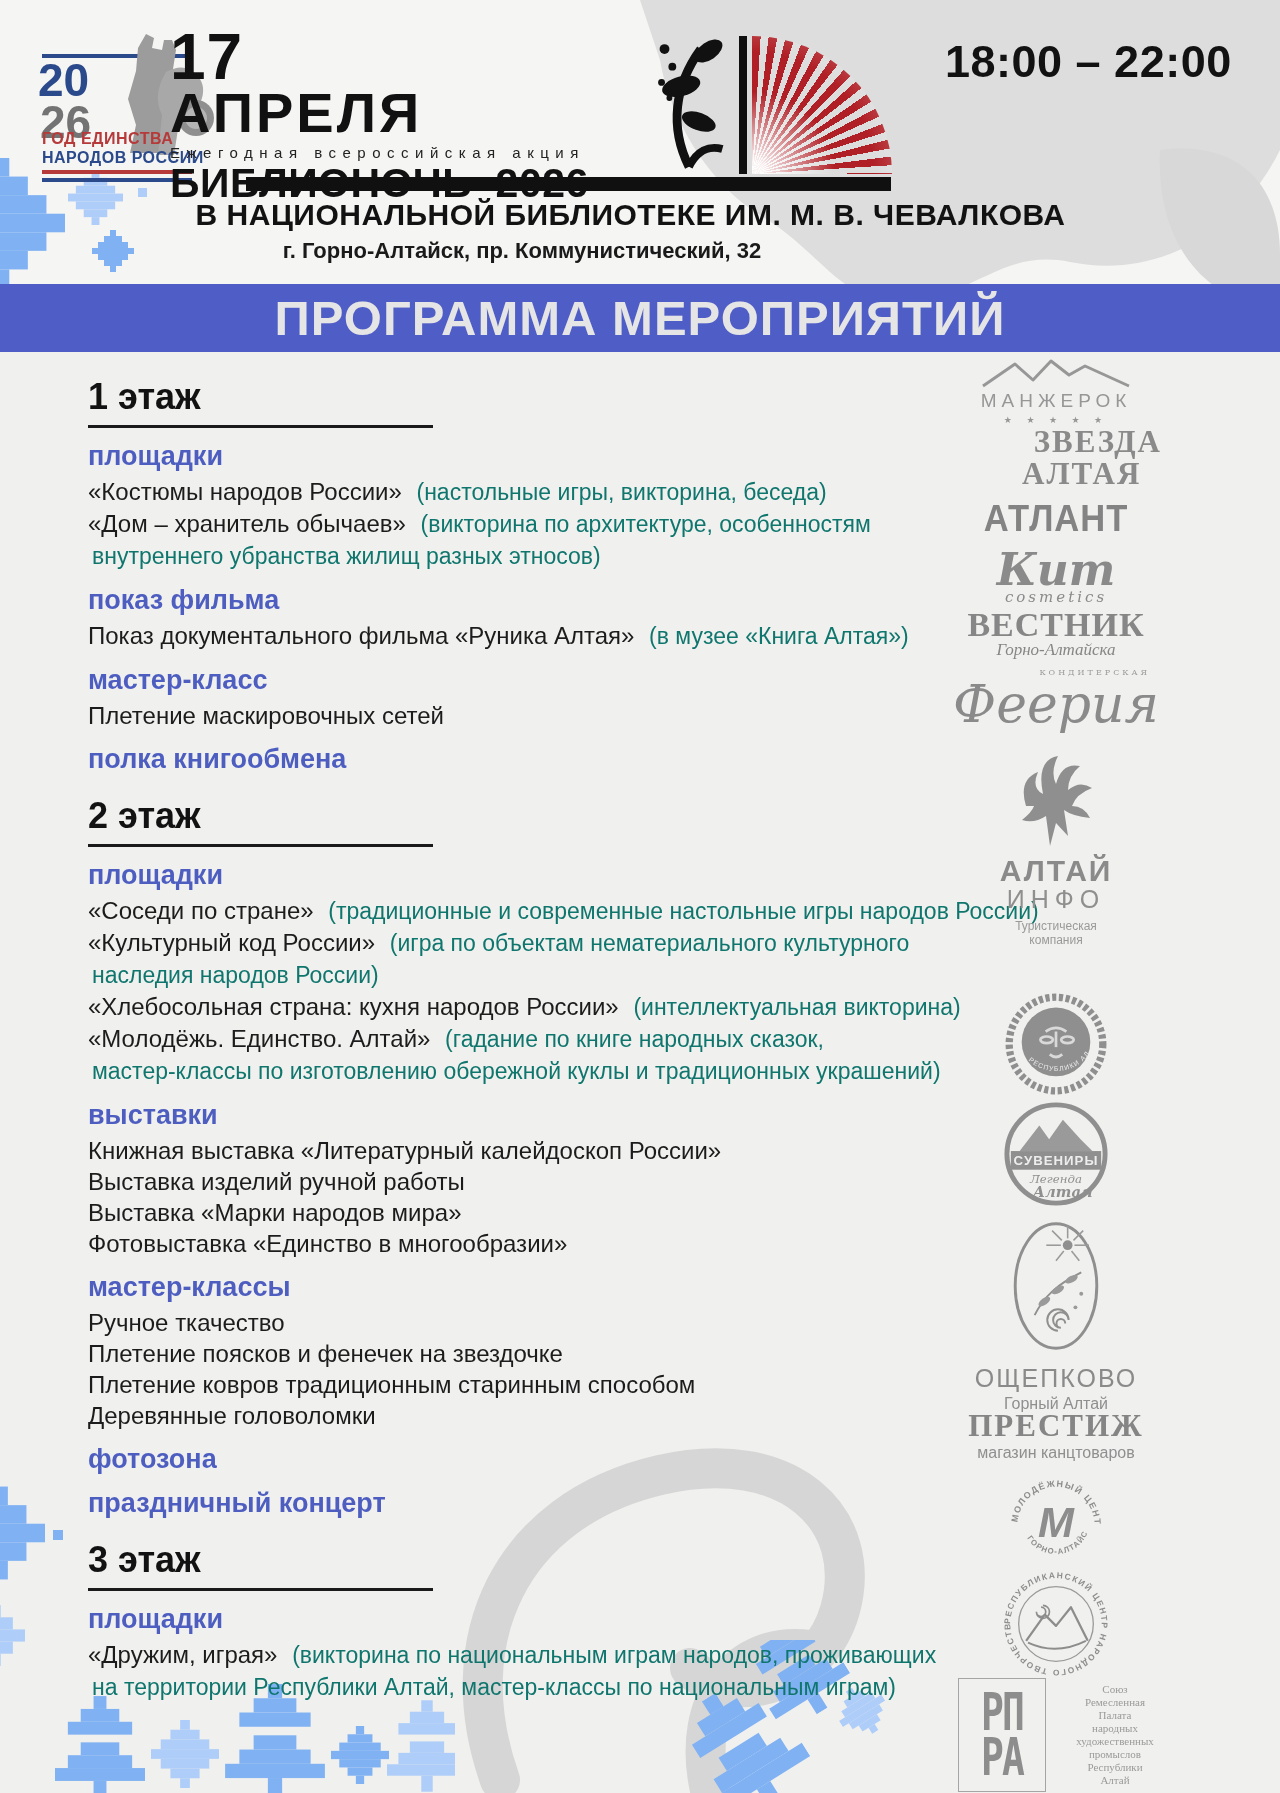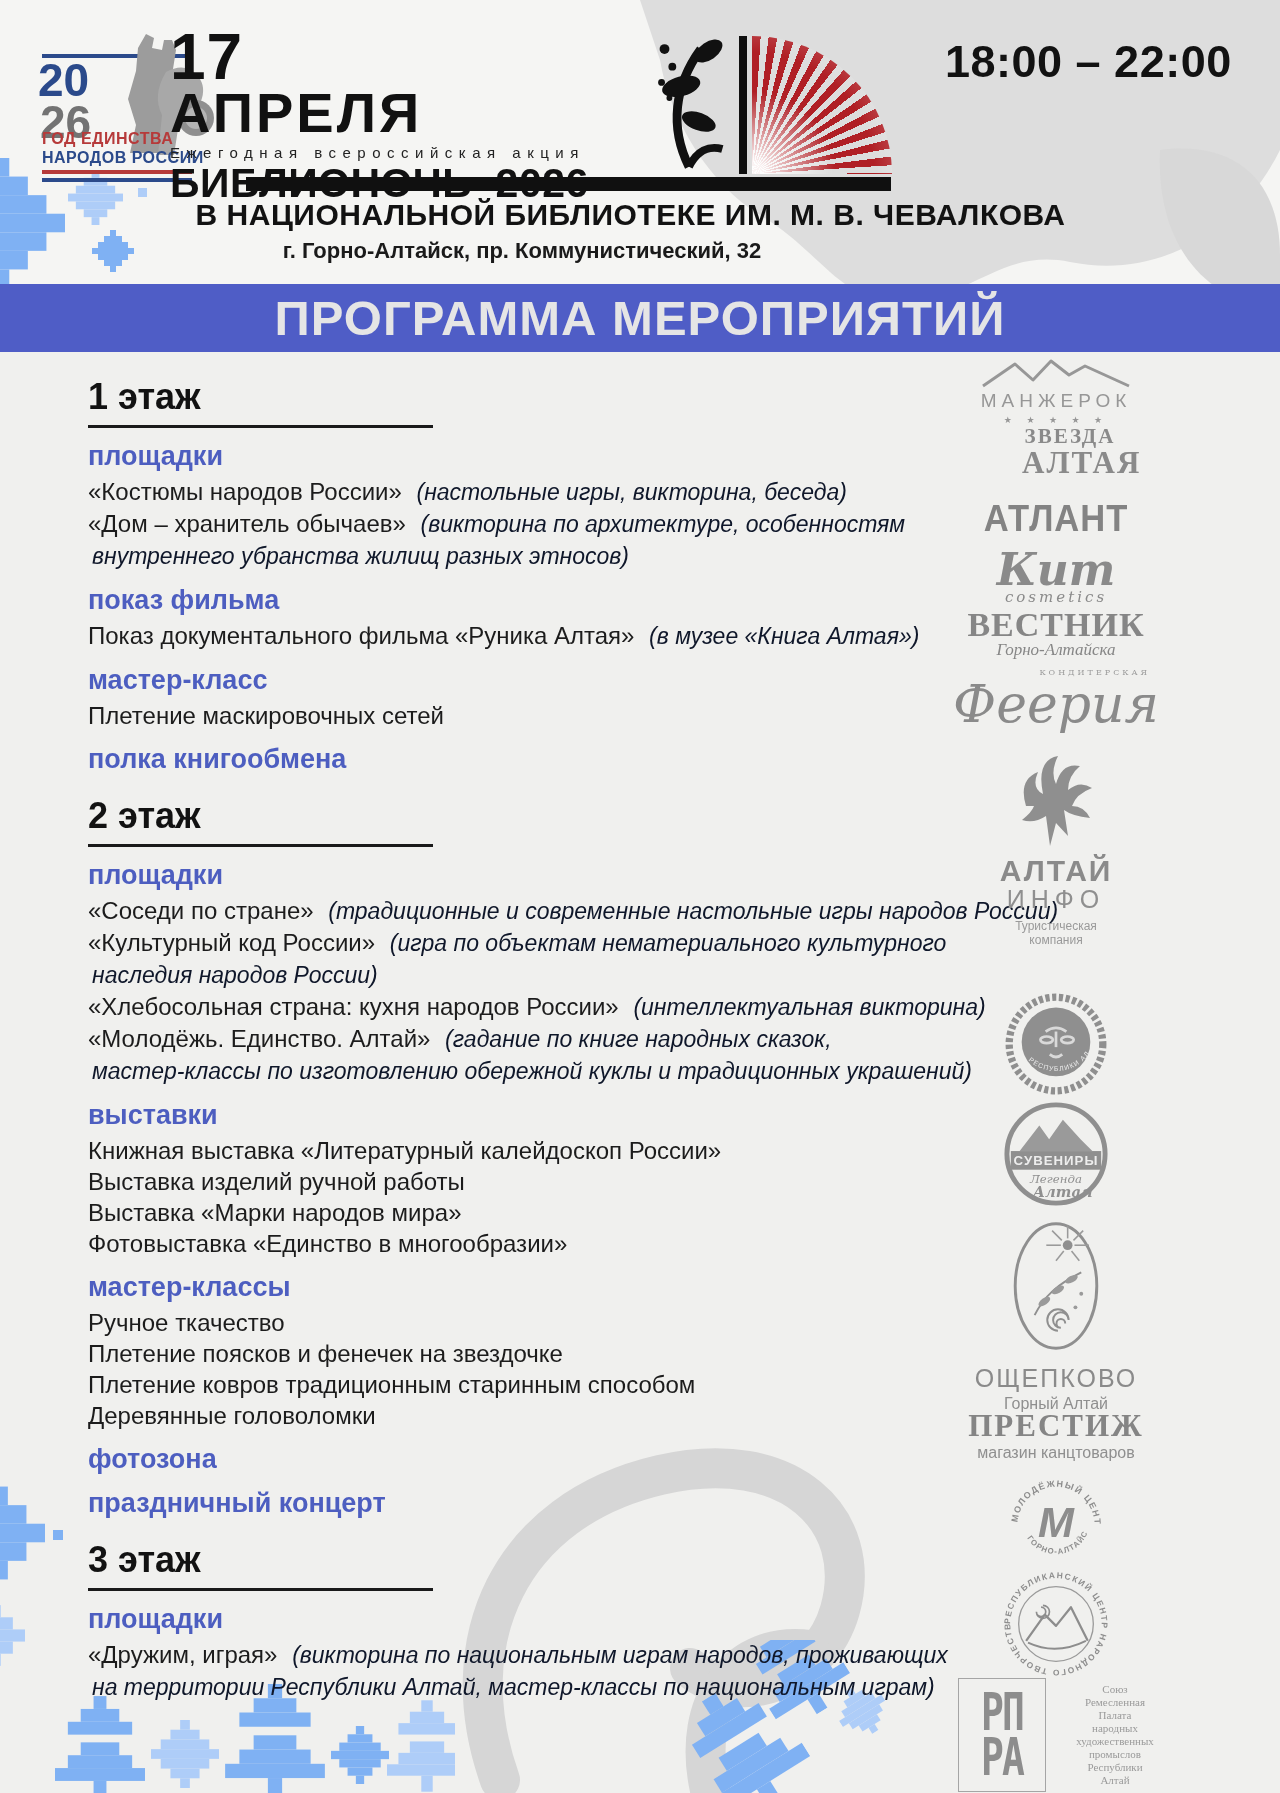--- a/index.html
+++ b/index.html
@@ -48,29 +48,29 @@
   .banner span{color:#e5e5e5;font-size:49px;font-weight:bold;letter-spacing:1px}
 
   
   .content{position:absolute;left:88px;top:356px;width:1180px}
   .floor + .floor{margin-top:10px}
   .floor-title{font-size:36px;font-weight:bold;line-height:46px;color:#121212;margin-top:18px}
   .floor-rule{width:345px;height:3px;background:#1a1a1a;margin:5px 0 8px}
   .sec-h{font-size:27px;font-weight:bold;line-height:32px;color:#4d5ec0;margin:12px 0 4px}
   .line{font-size:24px;line-height:31px;white-space:nowrap}
   .line .lead{color:#1c1c1c}
-  .line .note{font-style:italic;color:#0f172a;margin-left:8px;font-size:23px}
+  .line .note{color:#0f766e;margin-left:8px;font-size:23px}
   .line.cont .note{margin-left:4px}
 
   
   .logo{position:absolute;left:950px;width:212px;text-align:center;color:#8d8d8d}
   .lg-manzherok .ttl{font-size:19px;letter-spacing:5px;color:#979797;margin-top:-2px}
   .lg-manzherok .stars{font-size:9px;letter-spacing:6px;color:#979797;margin-top:3px}
   .lg-zvezda{font-family:"Liberation Serif",serif;font-weight:bold;color:#8a8a8a}
-  .lg-zvezda .l1{font-size:21px;letter-spacing:2px;text-align:center;padding-left:28px}
+  .lg-zvezda .l1{font-size:31px;letter-spacing:2px;text-align:right;padding-left:28px}
   .lg-zvezda .l2{font-size:31px;letter-spacing:2px;text-align:left;padding-left:72px;margin-top:-4px}
   .lg-atlant{font-size:36px;font-weight:bold;letter-spacing:1px;color:#838383;transform:scaleX(.96)}
   .lg-kit{font-family:"DejaVu Serif",serif;font-style:italic;color:#8a8a8a}
   .lg-kit .ttl{font-size:44px;font-weight:bold;line-height:44px}
   .lg-kit .sub{font-size:15px;letter-spacing:3px;margin-top:-4px}
   .lg-vestnik{font-family:"Liberation Serif",serif;color:#868686}
   .lg-vestnik .ttl{font-size:34px;font-weight:bold;letter-spacing:1px;line-height:34px}
   .lg-vestnik .sub{font-style:italic;font-size:17px;margin-top:-2px}
   .lg-feeriya{font-family:"DejaVu Serif",serif;color:#8a8a8a}
   .lg-feeriya .ov{font-size:8px;letter-spacing:3px;text-align:right;padding-right:12px;color:#9a9a9a}

